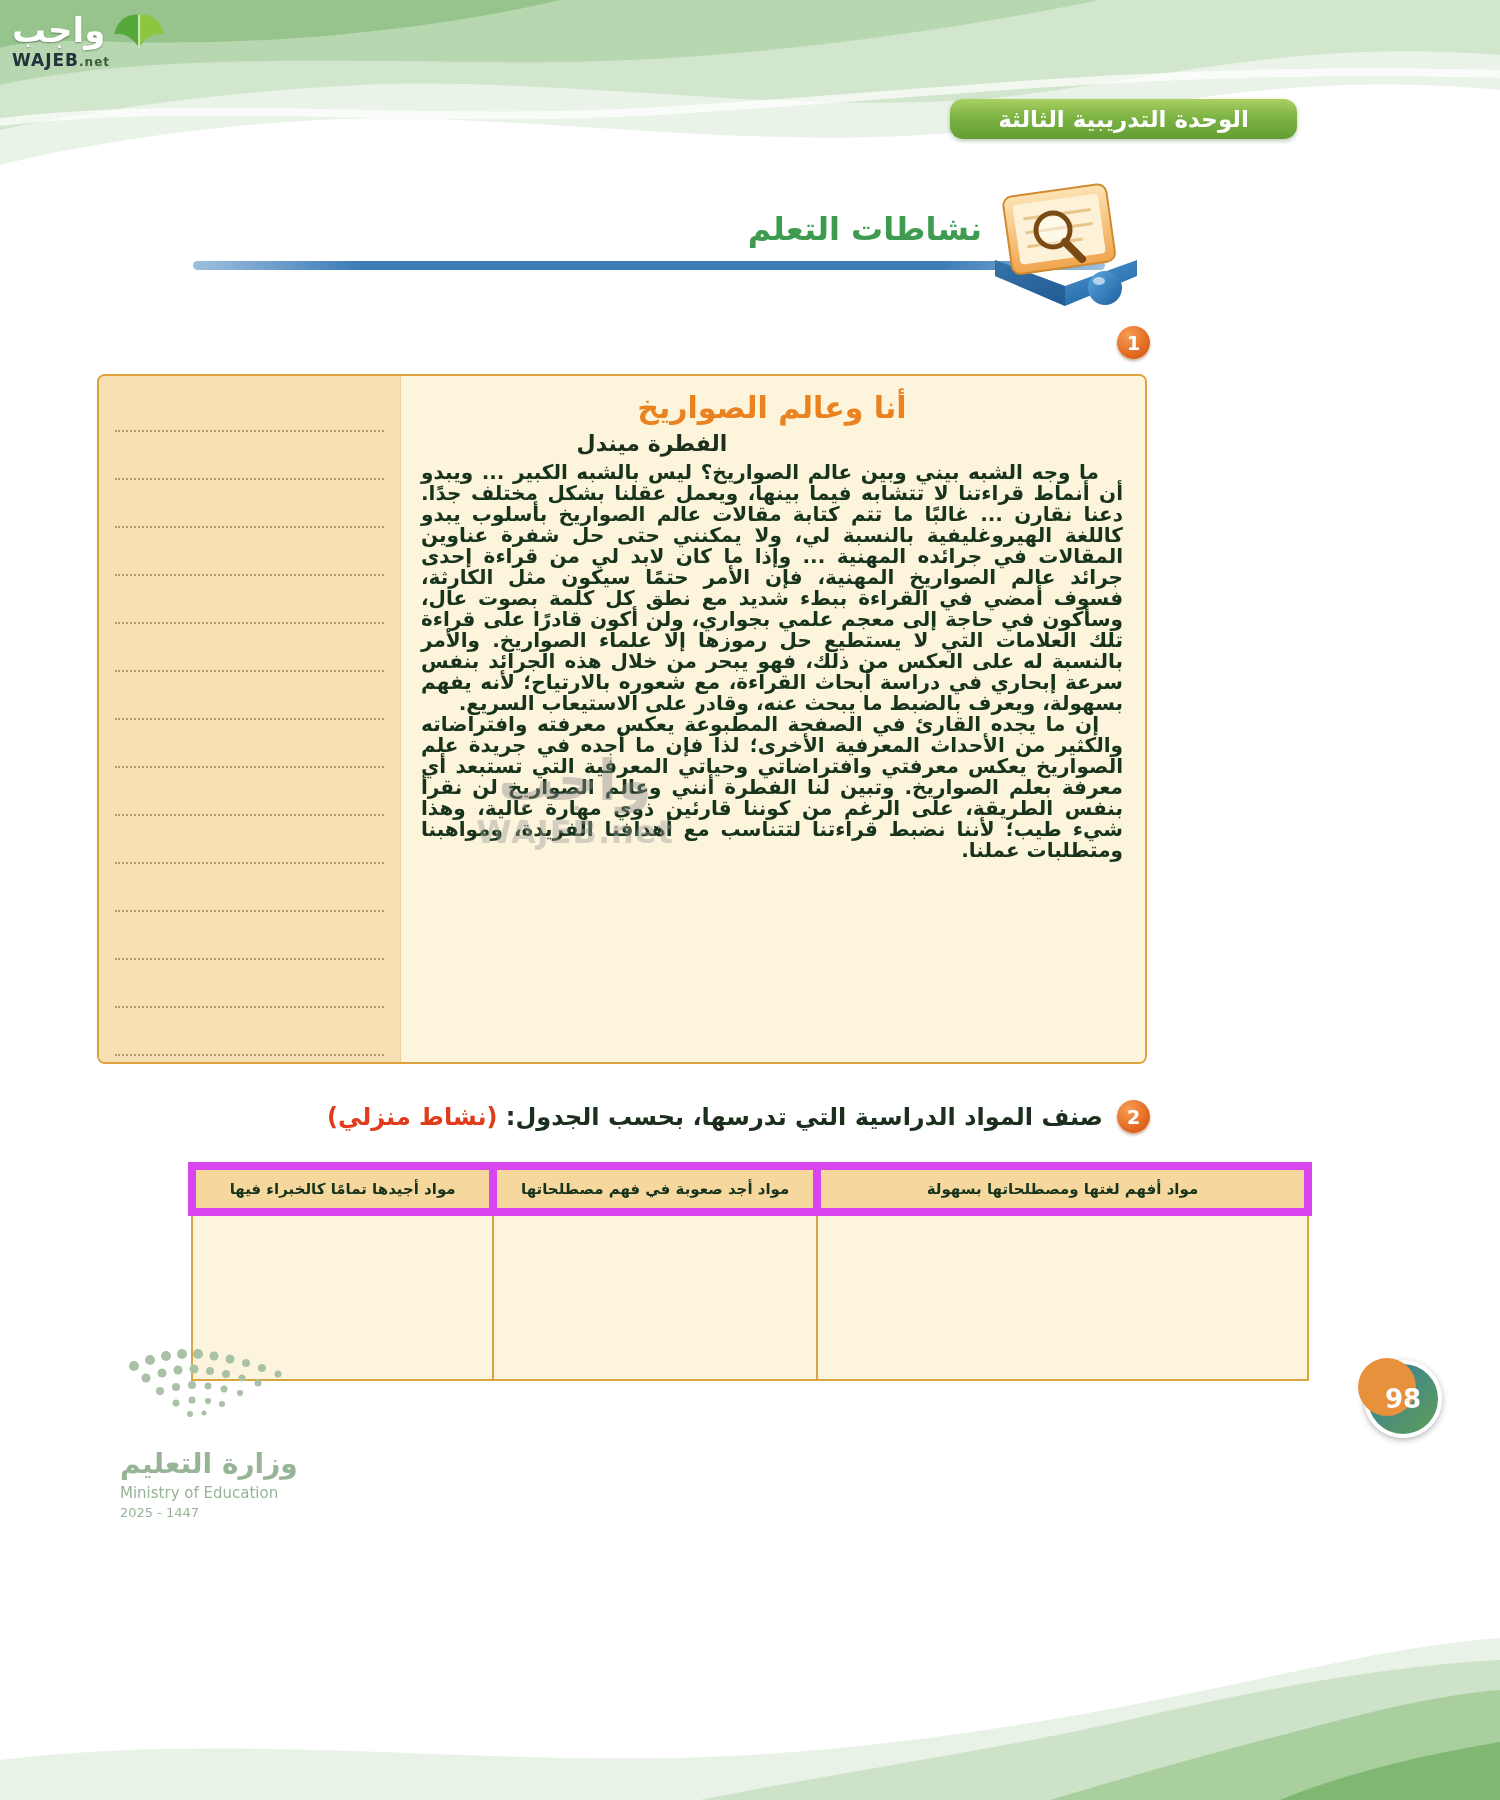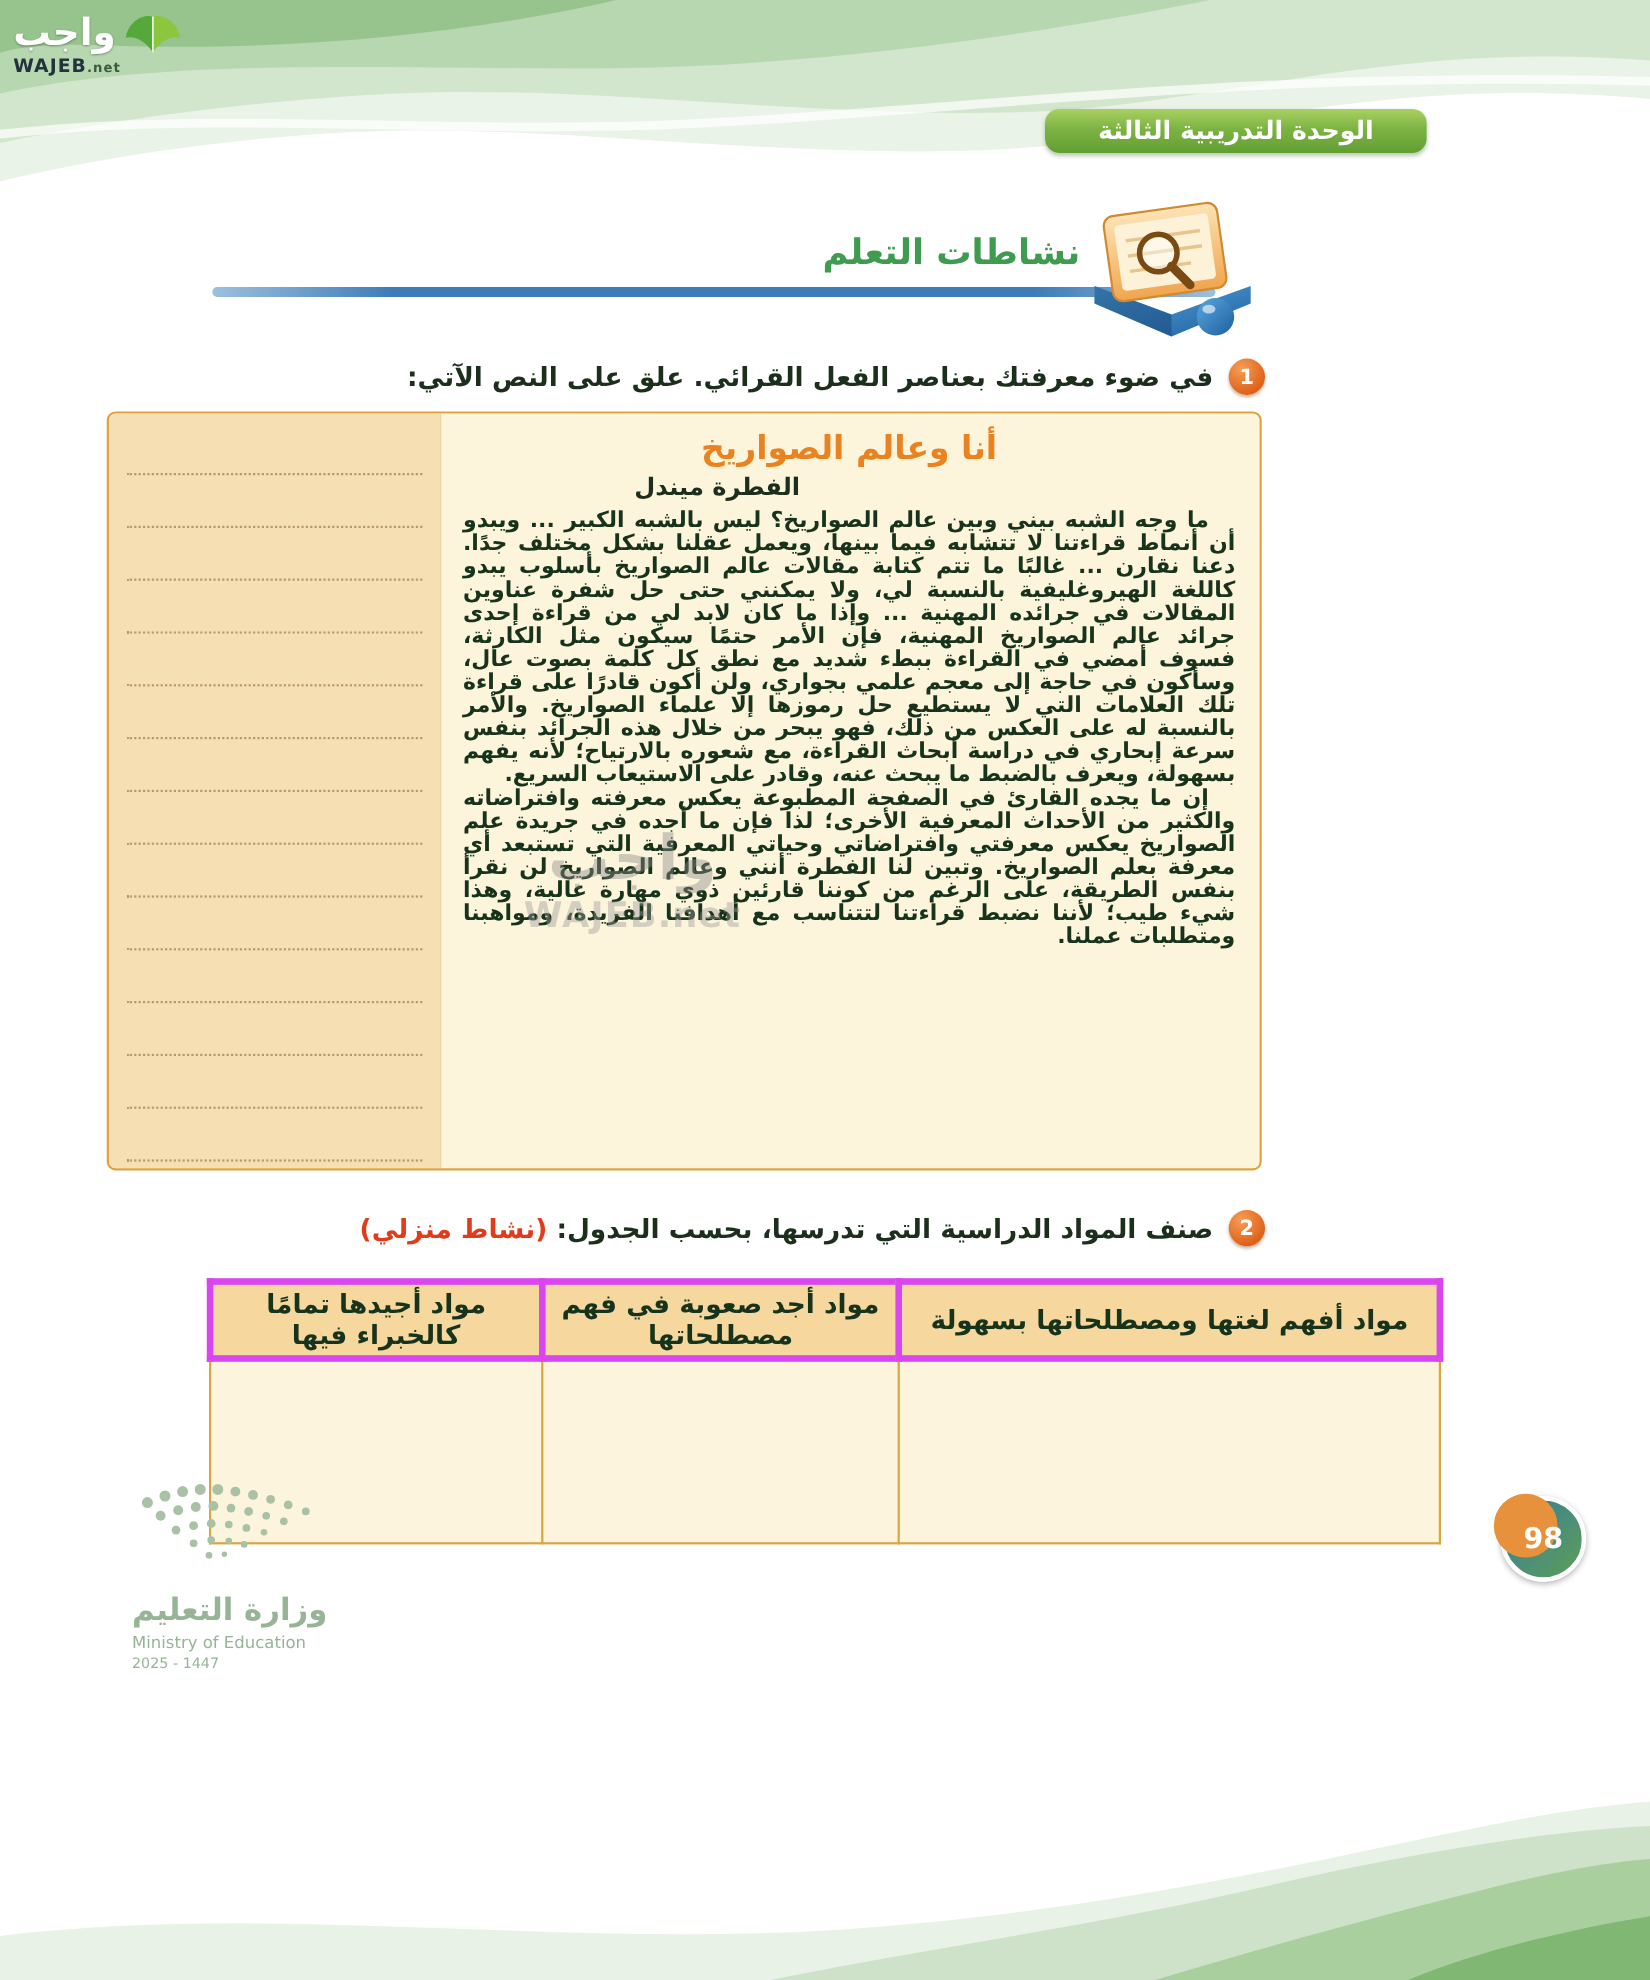--- a/index.html
+++ b/index.html
@@ -64,22 +64,22 @@
   .notes-col { width:302px; background:#f6dfb2; border-left:0; border-right:1px solid #ecd3a0; padding:8px 16px 0 16px; }
   .dotted-line { height:48px; border-bottom:2px dotted #b9986a; }
   .reading-title { color:#ea8220; font-size:30px; font-weight:bold; text-align:center; margin-bottom:6px; }
   .reading-author { color:#1c2e1c; font-size:22px; font-weight:bold; text-align:center; transform:translateX(-120px); margin-bottom:6px; }
   .reading-par { color:#17331c; font-size:20px; font-weight:bold; line-height:21px; text-align:justify; text-indent:24px; }
 
   
   .subjects-table-wrap { top:1162px; right:188px; width:1124px; z-index:2; }
   table.subjects { width:100%; border-collapse:collapse; }
   table.subjects th {
-    background:#f6d89e; border:6px solid #d946ef; height:46px;
-    color:#17331c; font-size:24px; font-weight:bold; text-align:center; padding:4px 8px;
+    background:#f6d89e; border:8px solid #d946ef; height:46px;
+    color:#17331c; font-size:15px; font-weight:bold; text-align:center; padding:4px 8px;
   }
   table.subjects td { background:#fcf4dd; border:2px solid #d9a53f; height:168px; }
   .col-w1 { width:44%; } .col-w2 { width:29%; } .col-w3 { width:27%; }
 
   
   .watermark { top:748px; left:450px; width:250px; z-index:3; text-align:center; opacity:.42; pointer-events:none; }
   .wm-ar { color:#8a8a8a; font-size:56px; font-weight:bold; }
   .wm-en { color:#9a9a9a; font-size:32px; font-weight:bold; direction:ltr; letter-spacing:1px; }
 
   
@@ -158,21 +158,20 @@
   </g>
   <circle cx="68" cy="62" r="17" fill="rgba(255,255,255,0.45)" stroke="#7a4a14" stroke-width="5"></circle>
   <line x1="80" y1="74" x2="97" y2="91" stroke="#7a4a14" stroke-width="8" stroke-linecap="round"></line>
   <circle cx="120" cy="120" r="17" fill="url(#blueg)"></circle>
   <ellipse cx="114" cy="113" rx="6" ry="4" fill="#ffffff" opacity="0.6"></ellipse>
 </svg>
 <div class="abs title-rule"></div>
 
 <div class="abs act-header act1-header">
   <div class="num-circle">1</div>
-  <div class="prompt">في ضوء معرفتك بعناصر الفعل القرائي. علق على النص الآتي:</div>
 </div>
 
 <div class="abs reading-box">
   <div class="text-col">
     <div class="reading-title">أنا وعالم الصواريخ</div>
     <div class="reading-author">الفطرة ميندل</div>
     <p class="reading-par">ما وجه الشبه بيني وبين عالم الصواريخ؟ ليس بالشبه الكبير ... ويبدو أن أنماط قراءتنا لا تتشابه فيما بينها، ويعمل عقلنا بشكل مختلف جدًا. دعنا نقارن ... غالبًا ما تتم كتابة مقالات عالم الصواريخ بأسلوب يبدو كاللغة الهيروغليفية بالنسبة لي، ولا يمكنني حتى حل شفرة عناوين المقالات في جرائده المهنية ... وإذا ما كان لابد لي من قراءة إحدى جرائد عالم الصواريخ المهنية، فإن الأمر حتمًا سيكون مثل الكارثة، فسوف أمضي في القراءة ببطء شديد مع نطق كل كلمة بصوت عال، وسأكون في حاجة إلى معجم علمي بجواري، ولن أكون قادرًا على قراءة تلك العلامات التي لا يستطيع حل رموزها إلا علماء الصواريخ. والأمر بالنسبة له على العكس من ذلك، فهو يبحر من خلال هذه الجرائد بنفس سرعة إبحاري في دراسة أبحاث القراءة، مع شعوره بالارتياح؛ لأنه يفهم بسهولة، ويعرف بالضبط ما يبحث عنه، وقادر على الاستيعاب السريع.</p>
     <p class="reading-par">إن ما يجده القارئ في الصفحة المطبوعة يعكس معرفته وافتراضاته والكثير من الأحداث المعرفية الأخرى؛ لذا فإن ما أجده في جريدة علم الصواريخ يعكس معرفتي وافتراضاتي وحياتي المعرفية التي تستبعد أي معرفة بعلم الصواريخ. وتبين لنا الفطرة أنني وعالم الصواريخ لن نقرأ بنفس الطريقة، على الرغم من كوننا قارئين ذوي مهارة عالية، وهذا شيء طيب؛ لأننا نضبط قراءتنا لتتناسب مع أهدافنا الفريدة، ومواهبنا ومتطلبات عملنا.</p>
 
   </div>

